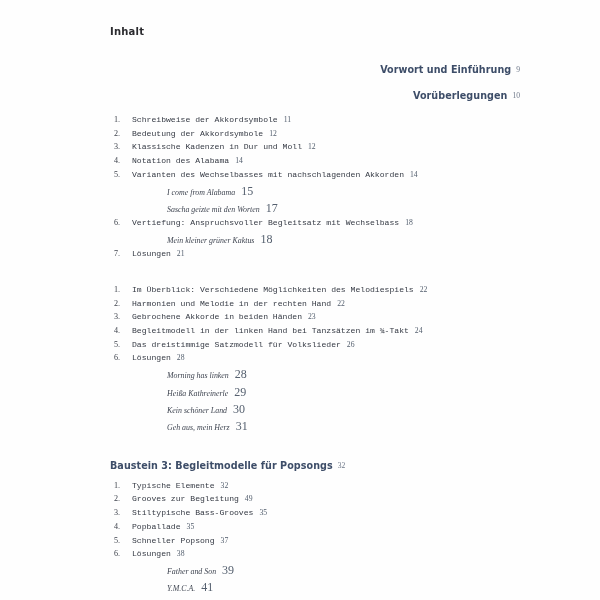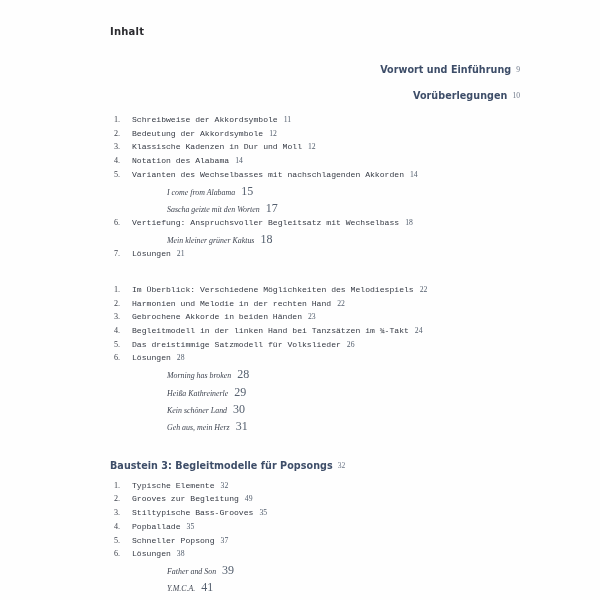--- a/index.html
+++ b/index.html
@@ -151,21 +151,21 @@
       </div>
       <div class="gap-after-section"></div>
       <div class="section-block">
         <ul class="entries">
           <li class="entry"><span class="entry-num">1.</span><span class="entry-text">Im Überblick: Verschiedene Möglichkeiten des Melodiespiels</span><span class="entry-page">22</span></li>
           <li class="entry"><span class="entry-num">2.</span><span class="entry-text">Harmonien und Melodie in der rechten Hand</span><span class="entry-page">22</span></li>
           <li class="entry"><span class="entry-num">3.</span><span class="entry-text">Gebrochene Akkorde in beiden Händen</span><span class="entry-page">23</span></li>
           <li class="entry"><span class="entry-num">4.</span><span class="entry-text">Begleitmodell in der linken Hand bei Tanzsätzen im ¾-Takt</span><span class="entry-page">24</span></li>
           <li class="entry"><span class="entry-num">5.</span><span class="entry-text">Das dreistimmige Satzmodell für Volkslieder</span><span class="entry-page">26</span></li>
           <li class="entry"><span class="entry-num">6.</span><span class="entry-text">Lösungen</span><span class="entry-page">28</span></li>
-          <li class="song"><span>Morning has broken</span><span class="song-page">28</span></li>
+          <li class="song"><span>Morning has linken</span><span class="song-page">28</span></li>
           <li class="song"><span>Heißa Kathreinerle</span><span class="song-page">29</span></li>
           <li class="song"><span>Kein schöner Land</span><span class="song-page">30</span></li>
           <li class="song"><span>Geh aus, mein Herz</span><span class="song-page">31</span></li>
         </ul>
       </div>
       <div class="gap-after-section"></div>
       <div class="section-block">
         <div class="heading-row heading-baustein"><span>Baustein 3: Begleitmodelle für Popsongs</span><span class="heading-page">32</span></div>
         <ul class="entries">
           <li class="entry"><span class="entry-num">1.</span><span class="entry-text">Typische Elemente</span><span class="entry-page">32</span></li>

